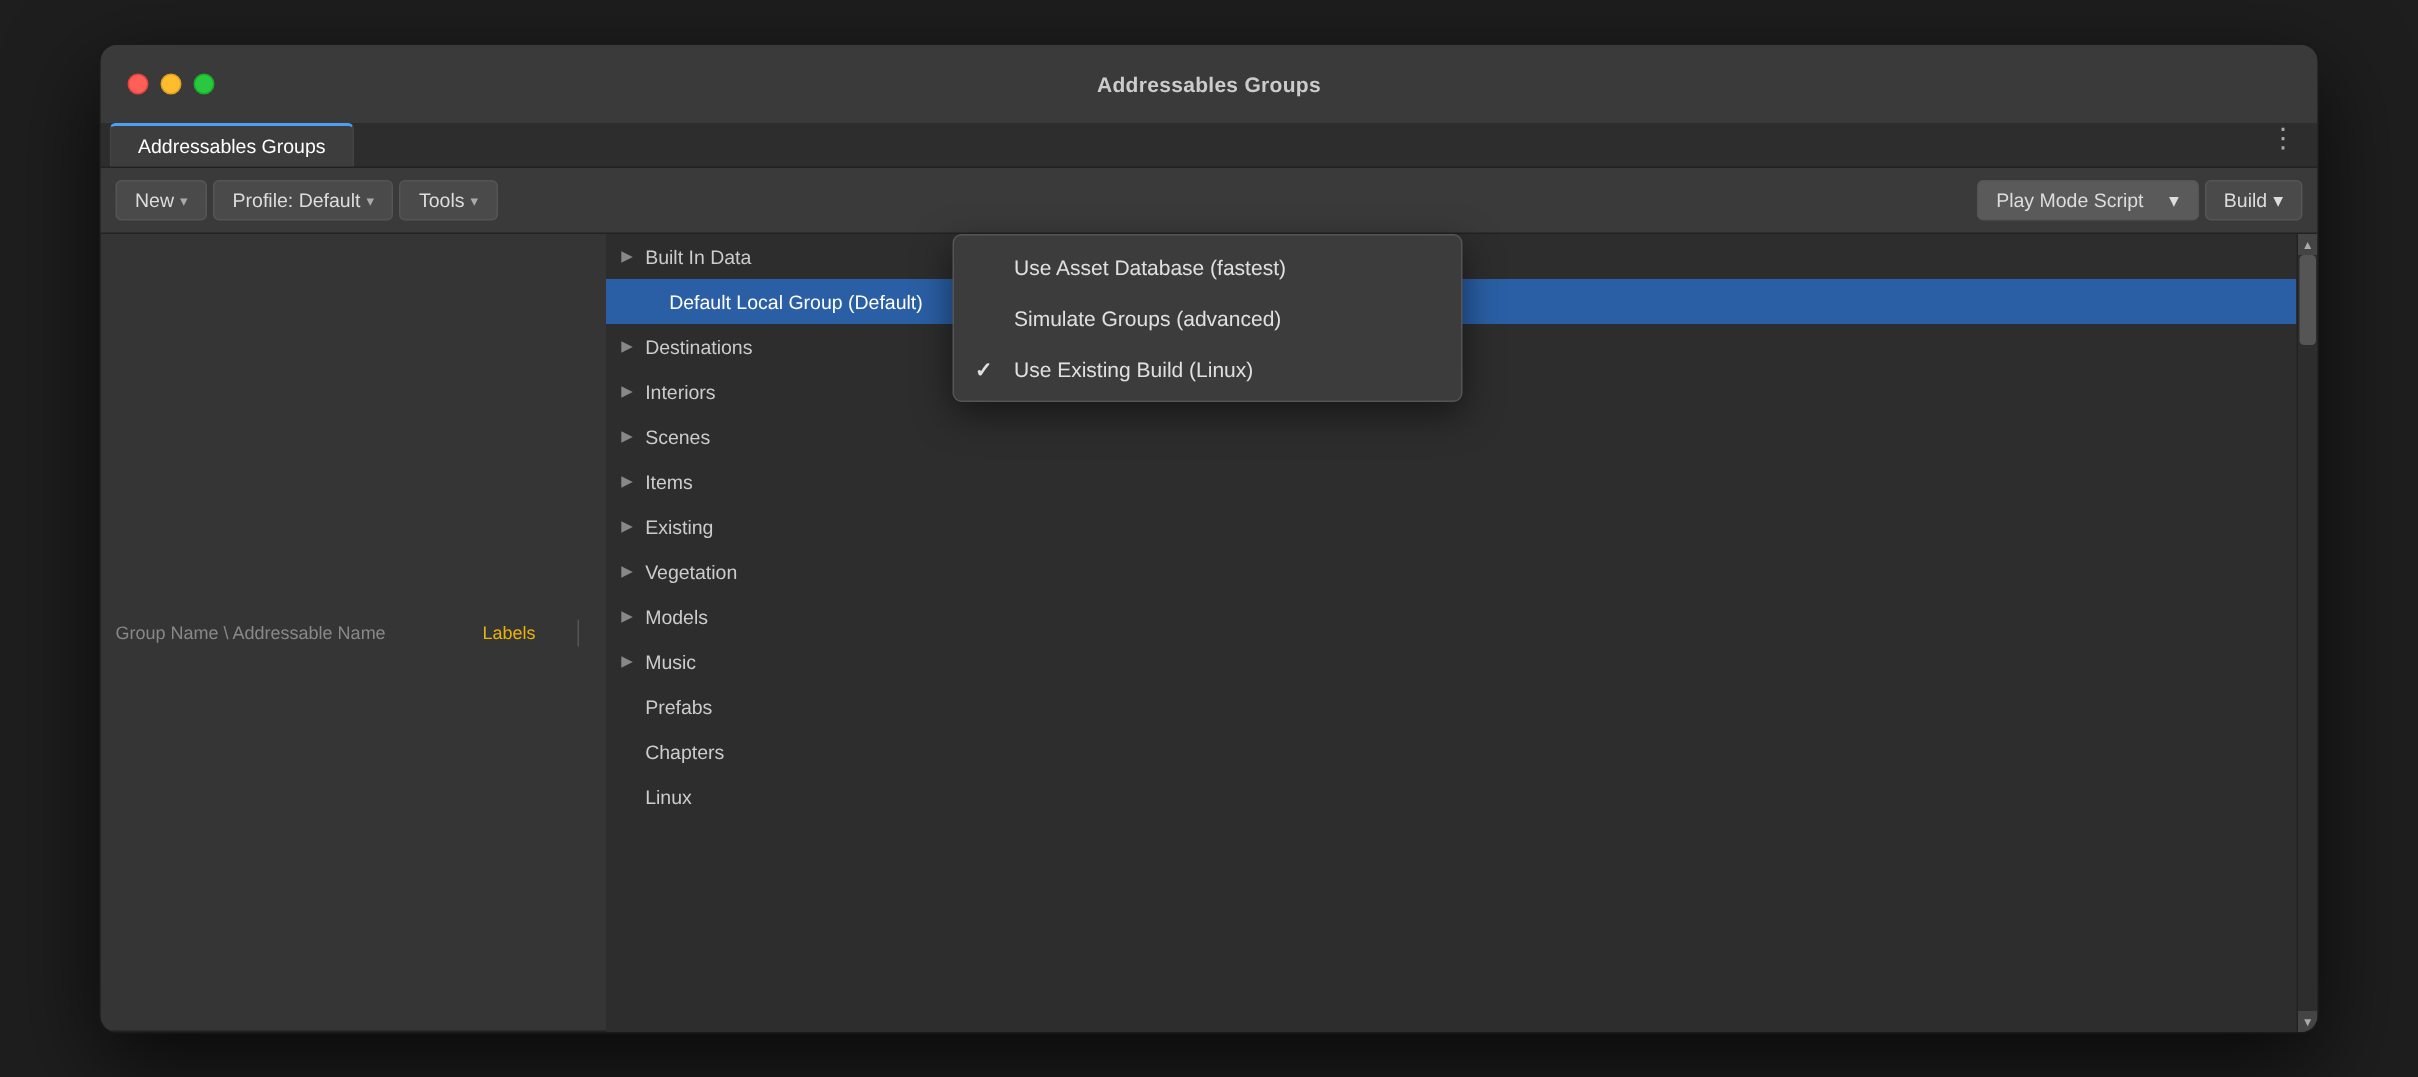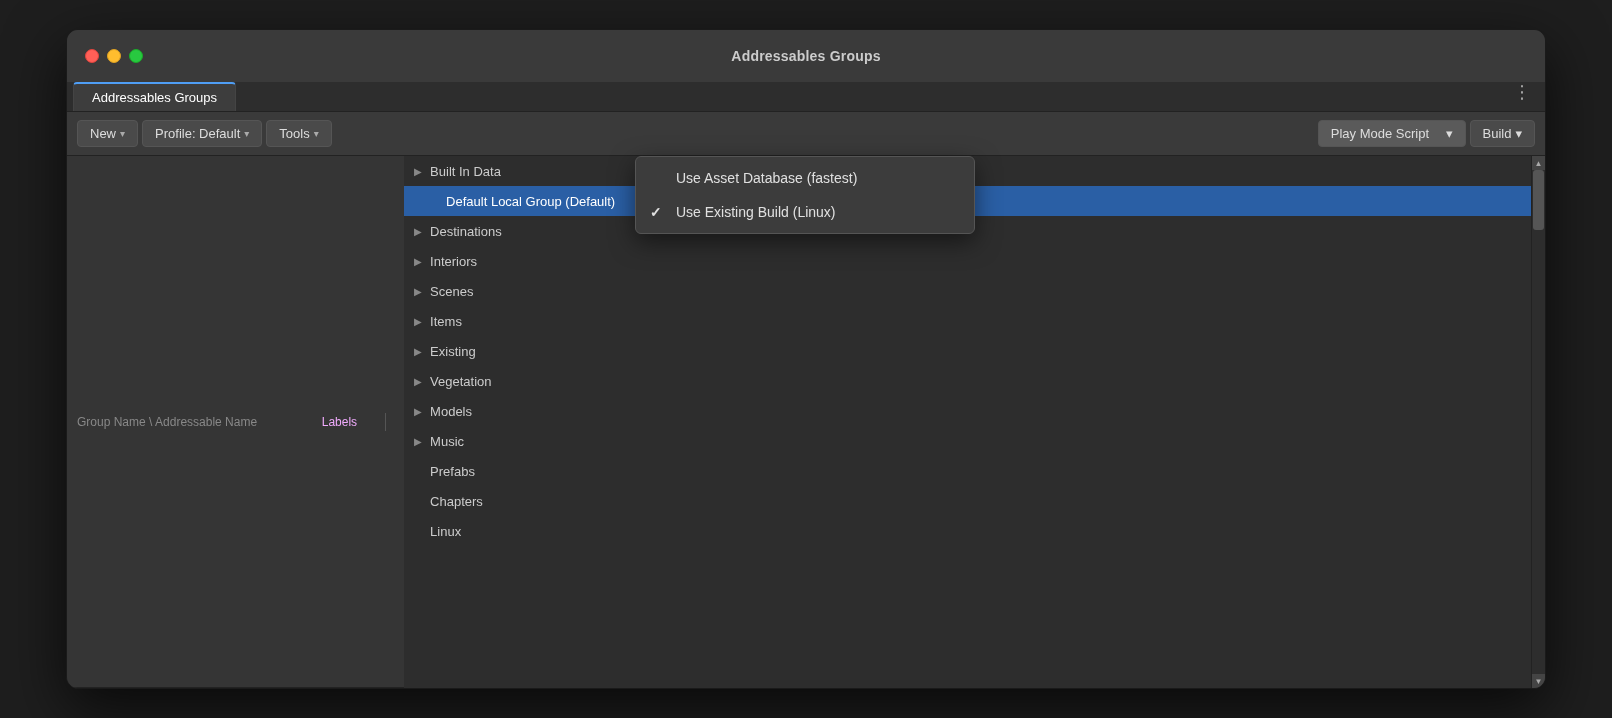--- a/index.html
+++ b/index.html
@@ -193,21 +193,21 @@
       flex-shrink: 0;
     }
 
     .col-group-name {
       flex: 1;
       color: #888;
       font-size: 12px;
     }
 
     .col-labels {
-      color: #f0abfc;
+      color: #eab308;
       font-size: 12px;
       width: 120px;
       text-align: right;
       padding-right: 20px;
     }
 
     .col-divider {
       width: 1px;
       height: 18px;
       background: #555;
@@ -372,20 +372,23 @@
     <button class="build-btn">
       <span>Build</span>
       <span class="arrow">▾</span>
     </button>
 
     <div class="dropdown-menu">
       <div class="dropdown-item">
         <span>Use Asset Database (fastest)</span>
       </div>
       <div class="dropdown-item">
+        <span>Simulate Groups (advanced)</span>
+      </div>
+      <div class="dropdown-item">
         <span class="check-mark">✓</span>
         <span>Use Existing Build (Linux)</span>
       </div>
     </div>
   </div>
 
   <div class="main-content">
     <div class="list-area">
 
       <div class="table-header">

